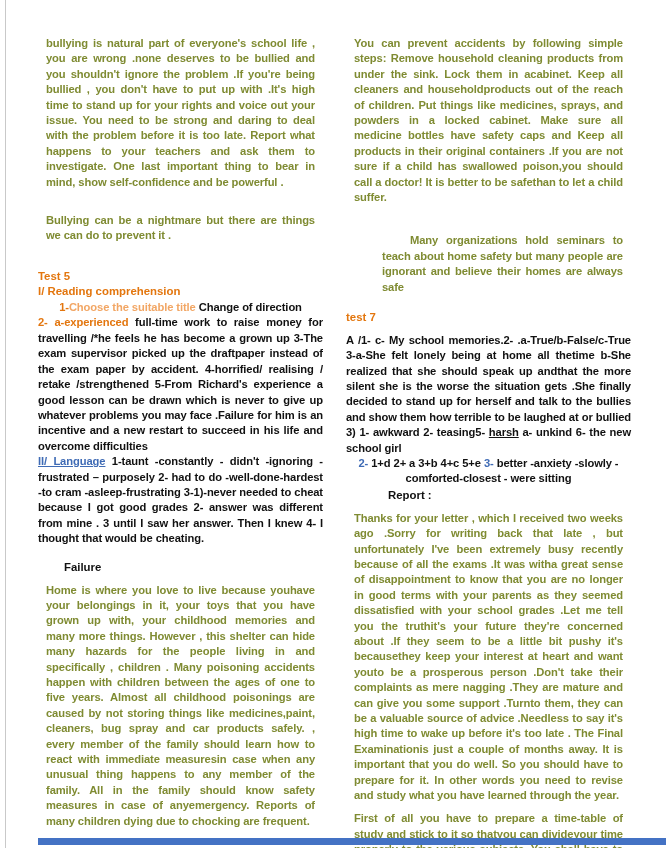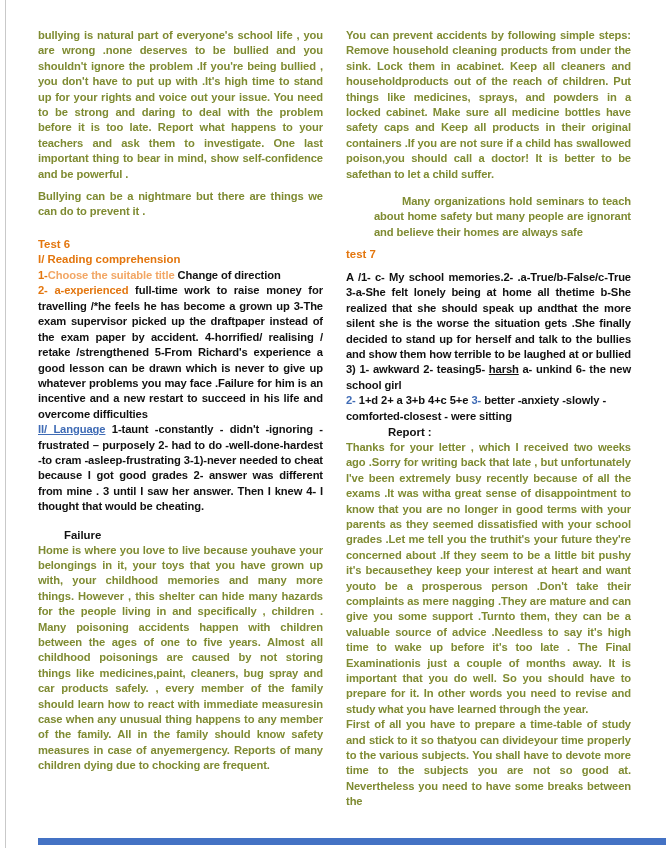--- a/index.html
+++ b/index.html
@@ -44,21 +44,21 @@
     padding: 28px 22px 0 38px;
   }
 
   .col {
     width: 285px;
     box-sizing: border-box;
   }
   .col-left  { margin-right: 23px; }
 
   p, div.blk {
-    margin: 0;
+    margin: 8px;
     padding: 0;
   }
 
   .body-text {
     font-size: 11.2px;
     line-height: 15.4px;
     font-weight: bold;
     text-align: justify;
     letter-spacing: -0.1px;
     word-spacing: 0px;
@@ -89,21 +89,21 @@
     padding-left: 26px;
     font-size: 11.4px;
     font-weight: bold;
     line-height: 16px;
     color: #111111;
   }
   .writing-head-r {
     padding-left: 42px;
   }
 
-  .noindent { text-align: left; }
+  .noindent { text-align: center; }
 
   .footer-bar {
     position: absolute;
     left: 38px;
     top: 838px;
     width: 628px;
     height: 7px;
     background: #4472c4;
   }
 </style>
@@ -119,21 +119,21 @@
     <div class="col col-left">
 
       <p class="body-text olive">bullying is natural part of everyone's school life , you are wrong .none deserves to be bullied and you shouldn't ignore the problem .If you're being bullied , you don't have to put up with .It's high time to stand up for your rights and voice out your issue. You need to be strong and daring to deal with the problem before it is too late. Report what happens to your teachers and ask them to investigate. One last important thing to bear in mind, show self-confidence and be powerful .</p>
 
       <div class="gap-sm"></div>
 
       <p class="body-text olive">Bullying can be a nightmare but there are things we can do to prevent it .</p>
 
       <div class="gap-lg"></div>
 
-      <div class="heading orange">Test 6</div>
+      <div class="heading orange">Test 5</div>
 
       <div class="heading orange">I/ Reading comprehension</div>
 
       <div class="body-text noindent">
         <span class="orange">1-</span><span class="orange-light">Choose the suitable title</span>
         <span class="black">Change of direction</span>
       </div>
 
       <div class="body-text">
         <span class="orange">2-</span>

